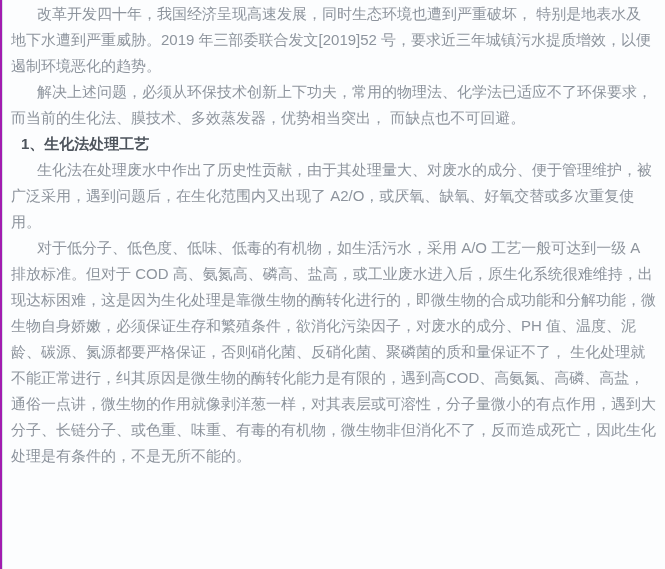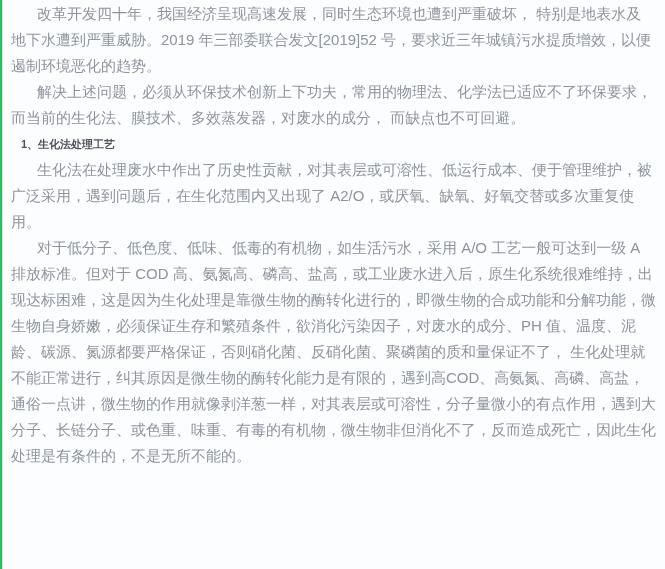--- a/index.html
+++ b/index.html
@@ -5,51 +5,51 @@
   html, body {
     margin: 0;
     padding: 0;
     background: #ffffff;
   }
   .doc-viewport {
     position: relative;
     width: 665px;
     height: 569px;
     overflow: hidden;
-    background: #22c55e;
+    background: #a21caf;
   }
   .doc-page {
     box-sizing: border-box;
     margin-left: 2px;
     min-height: 569px;
     background: #fcfdfe;
     border-left: 1px solid #d9e0e9;
     padding: 1px 9px 6px 8px;
     font-family: "Liberation Sans", sans-serif;
     font-size: 15px;
     line-height: 26px;
     color: #8d949d;
   }
   .para {
     margin: 0;
     text-indent: 26px;
   }
   .section-heading {
     margin: 0;
-    font-size: 11px;
+    font-size: 15px;
     line-height: 26px;
     font-weight: 700;
     color: #4d545c;
     text-indent: 10px;
   }
 </style>
 </head>
 <body>
 
 <div class="doc-viewport">
   <div class="doc-page">
     <p class="para">改革开发四十年，我国经济呈现高速发展，同时生态环境也遭到严重破坏， 特别是地表水及地下水遭到严重威胁。2019 年三部委联合发文[2019]52 号，要求近三年城镇污水提质增效，以便遏制环境恶化的趋势。</p>
-    <p class="para">解决上述问题，必须从环保技术创新上下功夫，常用的物理法、化学法已适应不了环保要求，而当前的生化法、膜技术、多效蒸发器，对废水的成分， 而缺点也不可回避。</p>
+    <p class="para">解决上述问题，必须从环保技术创新上下功夫，常用的物理法、化学法已适应不了环保要求，而当前的生化法、膜技术、多效蒸发器，优势相当突出， 而缺点也不可回避。</p>
     <h3 class="section-heading">1、生化法处理工艺</h3>
-    <p class="para">生化法在处理废水中作出了历史性贡献，对其表层或可溶性、低运行成本、便于管理维护，被广泛采用，遇到问题后，在生化范围内又出现了 A2/O，或厌氧、缺氧、好氧交替或多次重复使用。</p>
+    <p class="para">生化法在处理废水中作出了历史性贡献，由于其处理量大、对废水的成分、便于管理维护，被广泛采用，遇到问题后，在生化范围内又出现了 A2/O，或厌氧、缺氧、好氧交替或多次重复使用。</p>
     <p class="para">对于低分子、低色度、低味、低毒的有机物，如生活污水，采用 A/O 工艺一般可达到一级 A 排放标准。但对于 COD 高、氨氮高、磷高、盐高，或工业废水进入后，原生化系统很难维持，出现达标困难，这是因为生化处理是靠微生物的酶转化进行的，即微生物的合成功能和分解功能，微生物自身娇嫩，必须保证生存和繁殖条件，欲消化污染因子，对废水的成分、PH 值、温度、泥龄、碳源、氮源都要严格保证，否则硝化菌、反硝化菌、聚磷菌的质和量保证不了， 生化处理就不能正常进行，纠其原因是微生物的酶转化能力是有限的，遇到高COD、高氨氮、高磷、高盐，通俗一点讲，微生物的作用就像剥洋葱一样，对其表层或可溶性，分子量微小的有点作用，遇到大分子、长链分子、或色重、味重、有毒的有机物，微生物非但消化不了，反而造成死亡，因此生化处理是有条件的，不是无所不能的。</p>
   </div>
 </div>
 
 </body></html>

